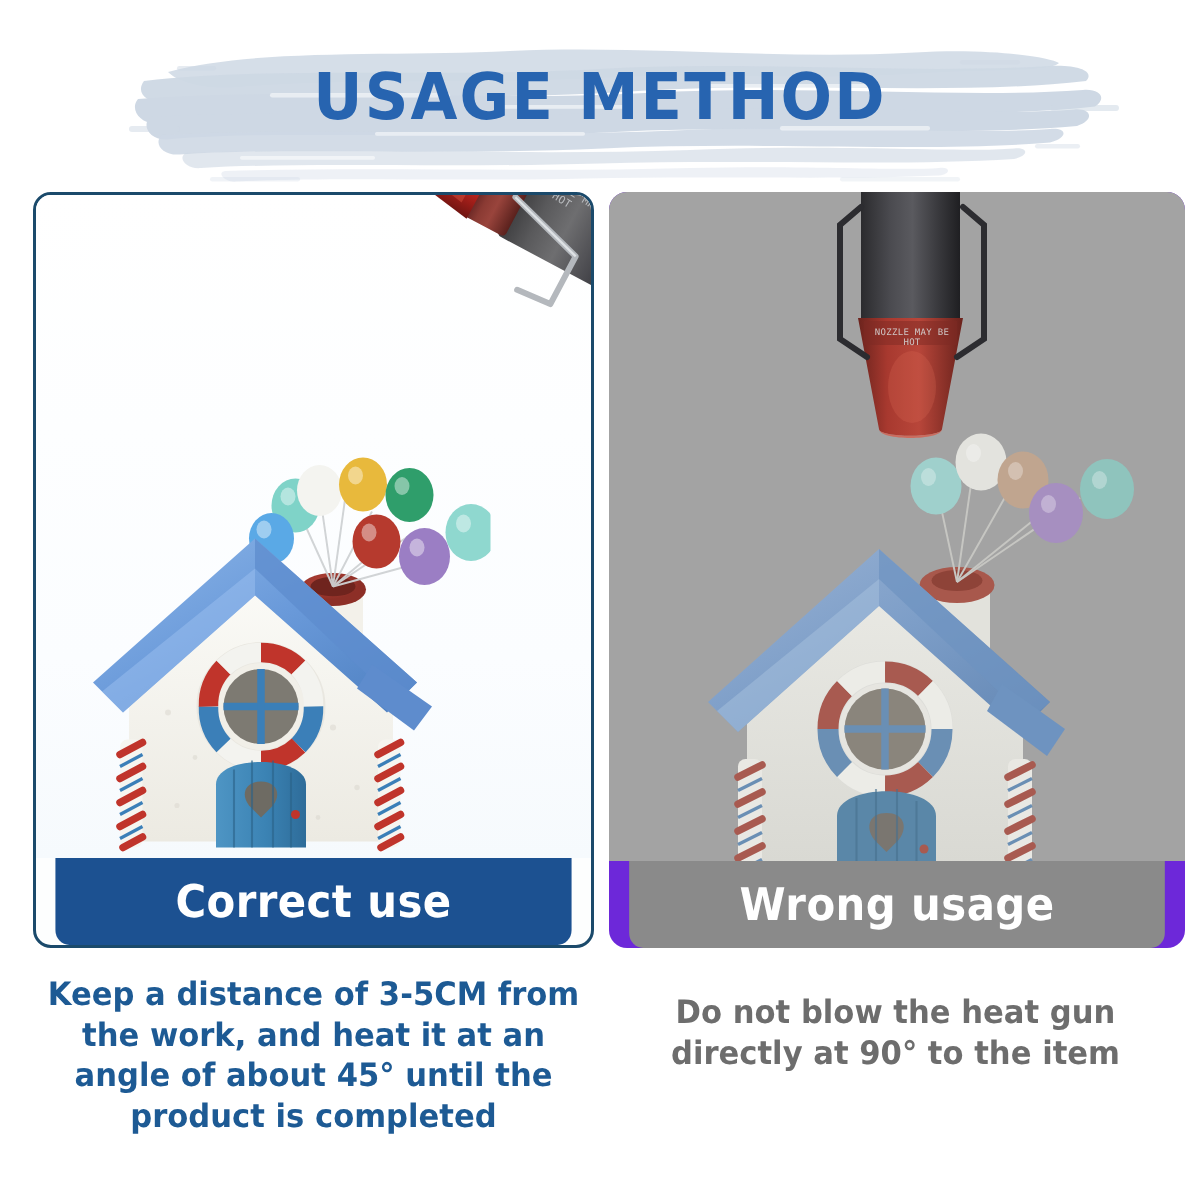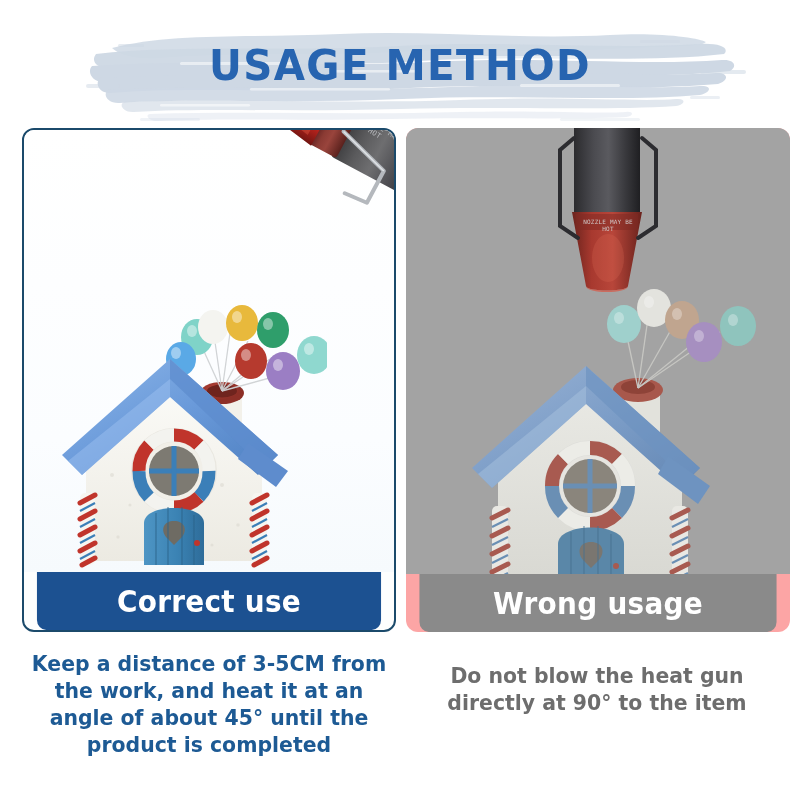--- a/index.html
+++ b/index.html
@@ -19,21 +19,21 @@
     font-weight:bold;font-size:43px;letter-spacing:1.5px;
     color:#2764b0;line-height:1;
     transform:scaleX(.94);
   }
 
   
   .panels{position:absolute;left:0;top:118px;width:800px;height:504px;}
 
   .panel{position:absolute;top:0;height:504px;border-radius:12px;overflow:hidden;}
   .panel-left{left:22px;width:374px;background:#fdfefe;border:2px solid #1b4a6b;box-sizing:border-box;}
-  .panel-right{left:406px;width:384px;background:#fca5a5;}
+  .panel-right{left:406px;width:384px;background:#6d28d9;}
 
   .photo{position:absolute;left:0;top:0;right:0;bottom:58px;overflow:hidden;}
   .panel-left .photo{background:linear-gradient(180deg,#ffffff 0%,#fbfdff 70%,#f6fafd 100%);}
   .panel-right .photo{background:#a3a3a3;}
 
   .caption-bar{
     position:absolute;left:0;bottom:0;width:100%;height:58px;
     display:flex;align-items:center;justify-content:center;
     color:#ffffff;font-family:"DejaVu Sans","Liberation Sans",sans-serif;
     font-weight:bold;font-size:30px;letter-spacing:.3px;

